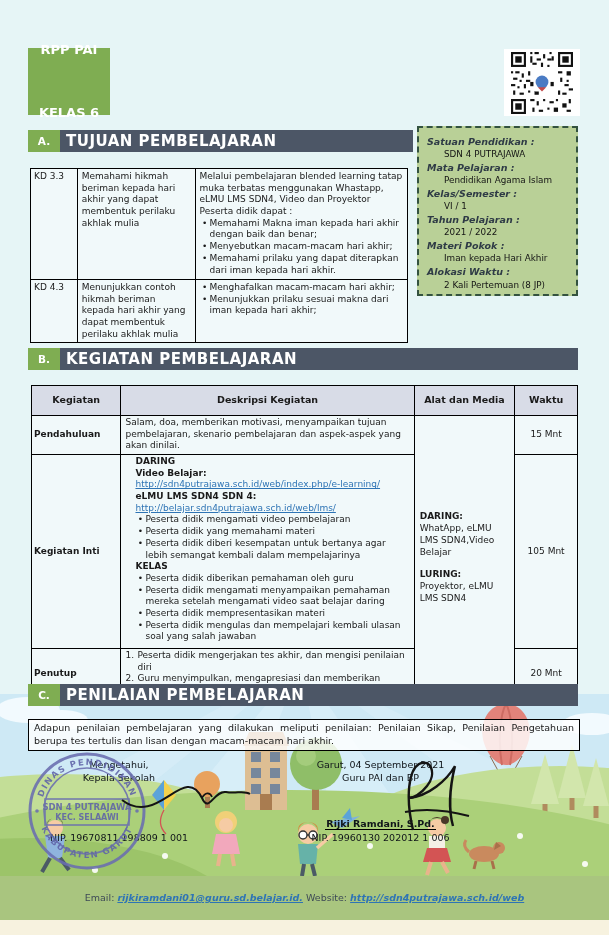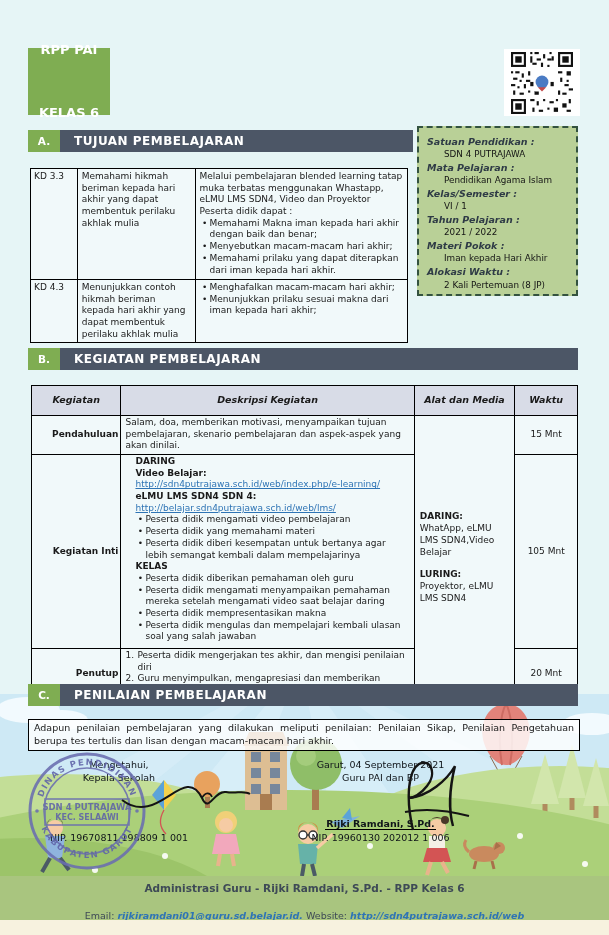--- a/index.html
+++ b/index.html
@@ -13,38 +13,38 @@
          color:#fff;font-weight:bold;display:flex;flex-direction:column;align-items:center;
          justify-content:center;text-align:center;}
   .title-bar .t1{font-size:13.5px;letter-spacing:.2px;}
   .title-bar .t2{font-size:12.5px;margin-top:4px;}
   .qr{position:absolute;left:504px;top:49px;width:76px;height:67px;background:#fff;
       display:flex;align-items:center;justify-content:center;}
   
   .secbar{position:absolute;height:22px;background:#4C5666;display:flex;align-items:center;}
   .secbar .letter{width:32px;height:22px;background:#7FAD52;color:#fff;font-weight:bold;
       font-size:10.5px;display:flex;align-items:center;justify-content:center;flex:none;}
-  .secbar .sectitle{color:#fff;font-weight:bold;font-size:12px;letter-spacing:.5px;padding-left:14px;}
+  .secbar .sectitle{color:#fff;font-weight:bold;font-size:15px;letter-spacing:.5px;padding-left:6px;}
   .bar-a{left:28px;top:130px;width:385px;}
   .bar-b{left:28px;top:348px;width:550px;}
   .bar-c{left:28px;top:684px;width:550px;z-index:5;}
   
   table{border-collapse:collapse;padding-left:48px;}
   td,th{border:1.2px solid #000;font-size:9px;line-height:1.3;vertical-align:top;
         background:rgba(255,255,255,0.45);}
   .tbl-a{position:absolute;left:30px;top:168px;width:378px;}
   .tbl-a .kd{width:43px;padding:2px 3px;}
   .tbl-a .desc{width:115px;padding:2px 4px;}
   .tbl-a .detail{width:220px;padding:2px 4px;}
   .tbl-a tr.r1 td{height:106px;}
   .tbl-b{position:absolute;left:31px;top:385px;width:547px;}
   .tbl-b th{background:#D8DCE7;font-size:9.5px;font-weight:bold;vertical-align:middle;
-        text-align:center;height:27px;padding:1px 2px;font-style:italic;}
+        text-align:center;height:27px;padding:1px 2px;}
   .col-keg{width:87px;} .col-desc{width:298px;} .col-alat{width:101px;} .col-waktu{width:61px;}
-  .tbl-b td.keg{font-weight:bold;text-align:right;vertical-align:middle;padding:2px;}
+  .tbl-b td.keg{font-weight:bold;text-align:left;vertical-align:middle;padding:2px;}
   .tbl-b td.waktu{text-align:center;vertical-align:middle;}
   .tbl-b tr.r1 td{height:34px;}
   .tbl-b tr.r2 td{height:189px;}
   .tbl-b td.desc0{padding:1px 4px;}
   .tbl-b td.inti{padding:1px 4px 1px 14px;}
   .tbl-b td.alat{padding:4px 3px 2px 5px;vertical-align:middle;}
   .tbl-b td.pen{padding:1px 4px;}
   .b{font-weight:bold;}
   .bullet{display:flex;}
   .bullet::before{content:"•";width:10px;flex:none;text-align:center;}
@@ -366,21 +366,21 @@
               <span>Peserta didik diberi kesempatan untuk bertanya agar lebih semangat kembali dalam mempelajarinya</span>
             </div>
         <div class="b">KELAS</div>
         <div class="bullet">
               <span>Peserta didik diberikan pemahaman oleh guru</span>
             </div>
         <div class="bullet">
               <span>Peserta didik mengamati menyampaikan pemahaman mereka setelah mengamati video saat belajar daring</span>
             </div>
         <div class="bullet">
-              <span>Peserta didik mempresentasikan makna</span>
+              <span>Peserta didik mempresentasikan materi</span>
             </div>
         <div class="bullet">
               <span>Peserta didik mengulas dan mempelajari kembali ulasan soal yang salah jawaban</span>
             </div>
       </td>
       <td class="waktu">105 Mnt</td>
     </tr>
     <tr class="r3">
       <td class="keg">Penutup</td>
       <td class="pen">
@@ -441,21 +441,20 @@
     <path d="M4,30 C40,58 66,-8 84,28 C91,44 96,20 108,22 C118,24 126,20 132,24" stroke="#141414" stroke-width="2" fill="none"></path>
     <path d="M84,28 c3,-6 8,-6 10,-1" stroke="#141414" stroke-width="1.6" fill="none"></path>
   </svg>
   <svg class="sq sq-right" width="95" height="80" viewBox="0 0 95 80">
     <path d="M28,74 C20,40 24,14 34,8 C46,2 52,18 42,30 C36,38 28,42 24,42" stroke="#141414" stroke-width="2.4" fill="none"></path>
     <path d="M24,42 C44,40 62,24 70,10 M70,10 C64,34 64,56 68,70" stroke="#141414" stroke-width="2.4" fill="none"></path>
     <path d="M20,56 C40,52 62,54 84,60" stroke="#141414" stroke-width="2" fill="none"></path>
   </svg>
 
   <div class="footer">
-    <div class="f1">Administrasi Guru - Rijki Ramdani, S.Pd. - RPP Kelas 6</div>
     <div class="f2">
       <span>Email:</span>
       <span class="flink">rijkiramdani01@guru.sd.belajar.id.</span>
       <span>Website:</span>
       <span class="flink">http://sdn4putrajawa.sch.id/web</span>
     </div>
   </div>
   <div class="cream"></div>
 
 </div>

